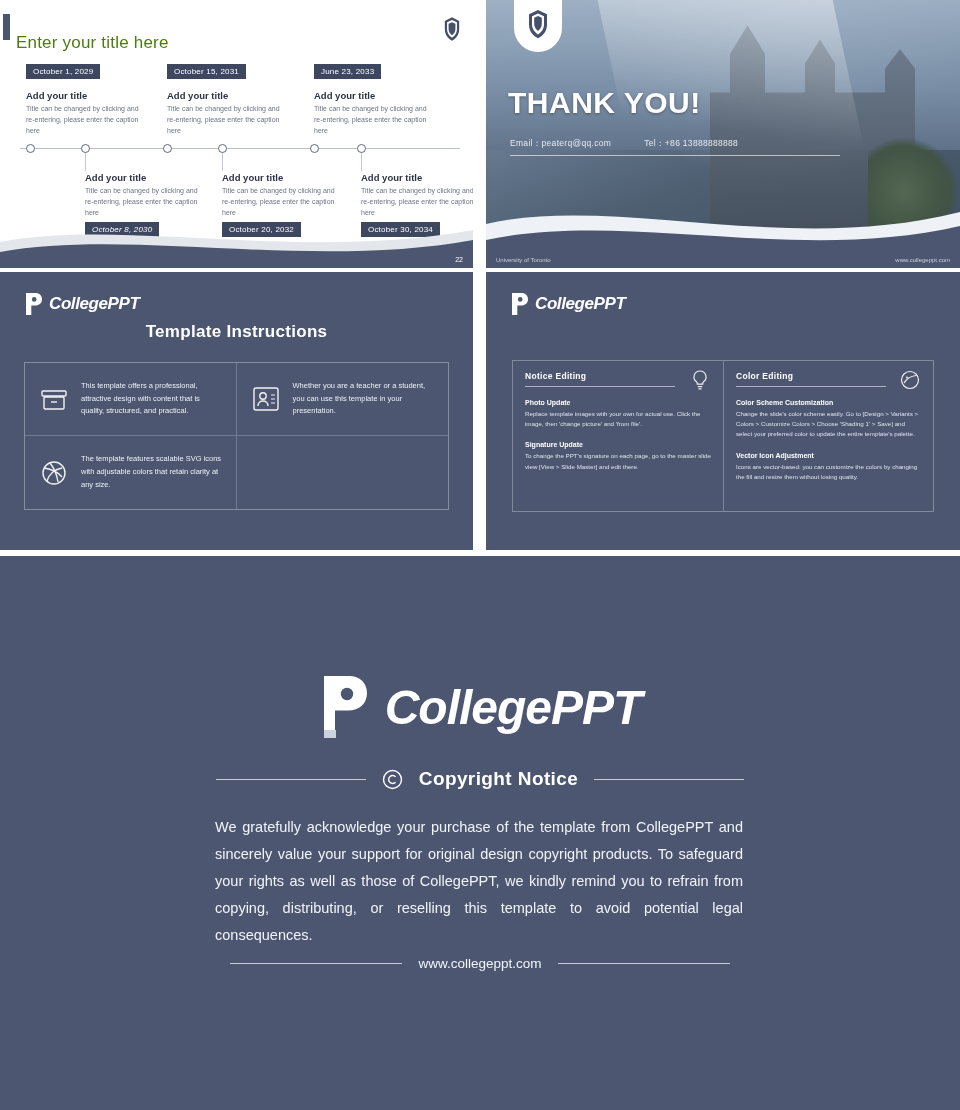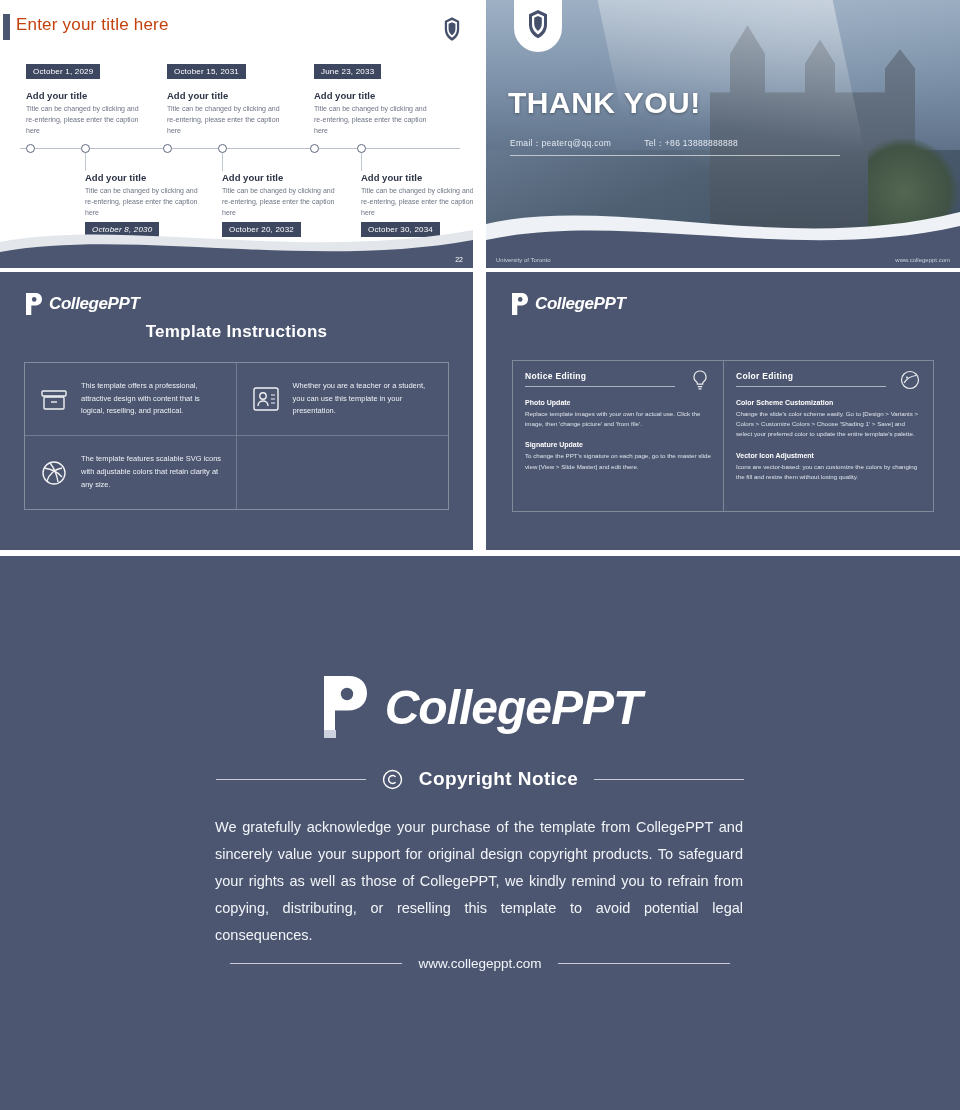--- a/index.html
+++ b/index.html
@@ -14,22 +14,22 @@
   
   .row1 { position:absolute; left:0; top:0; width:960px; height:270px; }
 
   
   .slide-timeline {
     position:absolute; left:0; top:0; width:473px; height:268px;
     background:#ffffff; overflow:hidden;
   }
   .tl-accent { position:absolute; left:3px; top:14px; width:7px; height:26px; background:#4a5570; }
   .tl-title {
-    position:absolute; left:16px; top:15px;
-    font-size:17px; color:#c2410c; letter-spacing:.2px;
+    position:absolute; left:16px; top:33px;
+    font-size:17px; color:#4d7c0f; letter-spacing:.2px;
   }
   .tl-crest {
     position:absolute; right:12px; top:16px; width:18px; height:26px;
   }
   .tl-crest svg { width:100%; height:100%; }
 
   .tl-wrap { position:absolute; left:0; top:50px; width:473px; height:218px; }
   .tl-line { position:absolute; left:20px; top:98px; width:440px; height:1px; background:#b9c0cc; }
   .tl-dot {
     position:absolute; top:94px; width:9px; height:9px; border-radius:50%;
@@ -317,21 +317,21 @@
 
       <div class="card-grid">
         <div class="card-cell">
           <span class="ico">
             <svg viewBox="0 0 34 34" fill="none" stroke="#fff" stroke-width="1.4">
               <rect x="5" y="9" width="24" height="5" rx="1"></rect>
               <rect x="7" y="15" width="20" height="12" rx="1"></rect>
               <path d="M14 20h6"></path>
             </svg>
           </span>
-          <span class="ctext">This template offers a professional, attractive design with content that is logical, reselling, and practical.</span>
+          <span class="ctext">This template offers a professional, attractive design with content that is quality, structured, and practical.</span>
         </div>
         <div class="card-cell">
           <span class="ico">
             <svg viewBox="0 0 34 34" fill="none" stroke="#fff" stroke-width="1.4">
               <rect x="5" y="6" width="24" height="22" rx="2"></rect>
               <circle cx="14" cy="14" r="3.2"></circle>
               <path d="M9 24c0-3.2 2.4-5 5-5s5 1.8 5 5"></path>
               <path d="M22 13h4M22 17h4M22 21h4" stroke-width="1"></path>
             </svg>
           </span>

